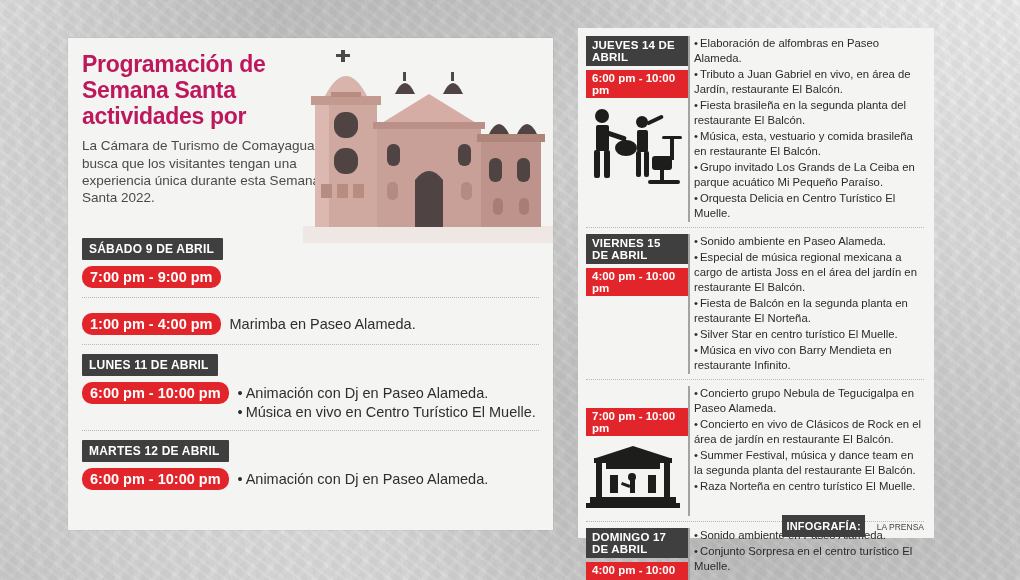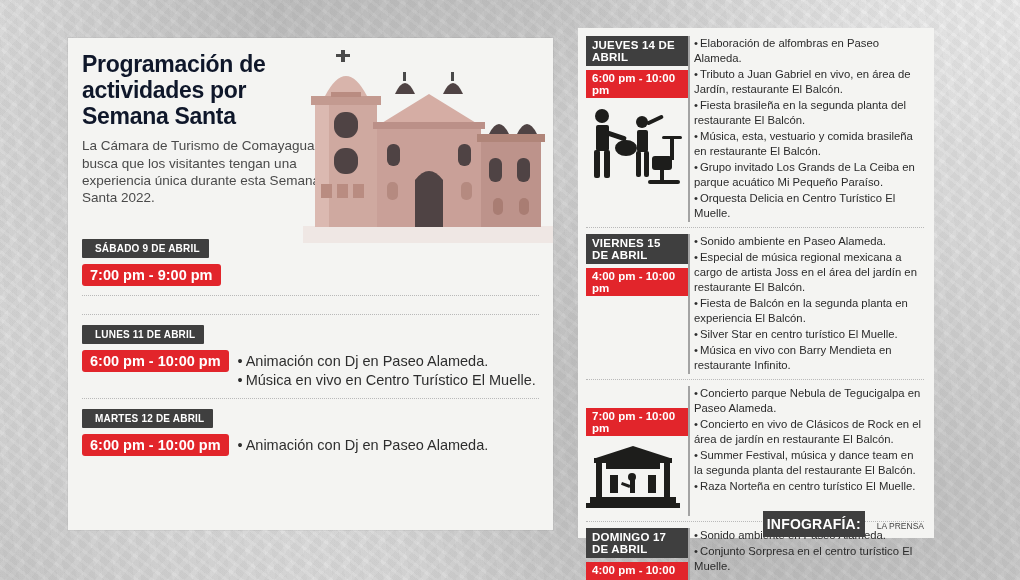--- a/index.html
+++ b/index.html
@@ -38,41 +38,41 @@
   
   .left-card {
     position:absolute; left:68px; top:38px; width:485px; height:492px;
     background:#f4f4f2;
     box-shadow:0 0 0 1px rgba(0,0,0,0.04);
     overflow:hidden;
   }
   .hero { position:relative; height:200px; }
   .hero-text { position:absolute; left:14px; top:14px; width:250px; }
   .hero-title {
-    font-weight:bold; font-size:23px; line-height:1.12; color:#0f172a;
+    font-weight:bold; font-size:23px; line-height:1.12; color:#be185d;
     letter-spacing:-0.3px;
   }
   .hero-sub {
     margin-top:8px; font-size:13.5px; line-height:1.28; color:#4a4a4a;
   }
   
   .church { position:absolute; right:0px; top:10px; width:250px; height:195px; }
 
   .day-block { padding:0 14px; }
   .day-head {
     display:inline-block;
     background:#3f3f3f; color:#fff;
-    font-weight:bold; font-size:10px; letter-spacing:.2px;
-    padding:4px 9px 4px 13px;
+    font-weight:bold; font-size:12px; letter-spacing:.2px;
+    padding:4px 9px 4px 7px;
     border-radius:1px;
   }
   .row { display:flex; align-items:flex-start; margin-top:6px; }
   .time-pill {
     background:#e2252b; color:#fff; font-weight:bold; font-size:14.5px;
-    padding:3px 8px; white-space:nowrap; border-radius:3px;
+    padding:3px 8px; white-space:nowrap; border-radius:10px;
   }
   .events { margin-left:9px; font-size:14.5px; color:#2e2e2e; line-height:1.28; padding-top:2px; }
   .events .ev { display:block; }
   .events .ev:before { content:"•"; margin-right:3px; }
   .events.single .ev:before { content:""; margin-right:0; }
   .dots { border-bottom:1px dotted #b9b9b9; margin:9px 14px 0 14px; }
   .sp { height:9px; }
 
   
   .right-card {
@@ -94,36 +94,36 @@
   .r-right { flex:1 1 auto; padding-left:4px; border-left:2px solid #a3a3a3; }
   .r-list { font-size:11.3px; line-height:1.33; color:#2b2b2b; }
   .r-list .li { display:block; margin-bottom:1px; }
   .r-list .li:before { content:"•"; margin-right:2px; }
   .r-dots { border-bottom:1px dotted #b9b9b9; margin:5px 0 6px 0; }
   .icon-art { margin-top:6px; }
   .credit {
     position:absolute; right:10px; bottom:6px;
     font-size:9px; color:#3a3a3a;
   }
-  .credit b { background:#3f3f3f; color:#fff; padding:5px 4px; font-size:14px; letter-spacing:.2px;}
+  .credit b { background:#3f3f3f; color:#fff; padding:5px 4px; font-size:11px; letter-spacing:.2px;}
   .credit span { margin-left:12px; font-size:8.5px; color:#444; }
 </style>
 </head>
 <body>
 
 <div class="bg"></div>
 
 <div class="left-card">
 
   <div class="hero">
     <div class="hero-text">
       <div class="hero-title">
         <div>Programación de</div>
+        <div>Semana Santa</div>
         <div>actividades por</div>
-        <div>Semana Santa</div>
       </div>
       <div class="hero-sub">La Cámara de Turismo de Comayagua busca que los visitantes tengan una experiencia única durante esta Semana Santa 2022.</div>
     </div>
 
     <svg class="church" viewBox="0 0 250 195">
 
       <rect x="0" y="178" width="250" height="17" fill="#efe7e4"></rect>
 
       <g>
         <rect x="12" y="55" width="62" height="124" fill="#cfa9a0"></rect>
@@ -178,20 +178,26 @@
     <div class="day-block">
       <div class="day-head">SÁBADO 9 DE ABRIL</div>
       <div class="row">
         <div class="time-pill">7:00 pm - 9:00 pm</div>
       </div>
     </div>
     <div class="dots"></div>
 
     <div class="sp"></div>
     <div class="day-block">
+      <div class="row">
+        <div class="time-pill">1:00 pm - 4:00 pm</div>
+        <div class="events single">
+          <span class="ev">Marimba en Paseo Alameda.</span>
+        </div>
+      </div>
     </div>
     <div class="dots"></div>
 
     <div class="sp"></div>
     <div class="day-block">
       <div class="day-head">LUNES 11 DE ABRIL</div>
       <div class="row">
         <div class="time-pill">6:00 pm - 10:00 pm</div>
         <div class="events">
           <span class="ev">Animación con Dj en Paseo Alameda.</span>
@@ -264,21 +270,21 @@
 
     <div class="r-section">
       <div class="r-left">
         <div class="r-day-head">VIERNES 15 DE ABRIL</div><br>
         <div class="r-time">4:00 pm - 10:00 pm</div>
       </div>
       <div class="r-right">
         <div class="r-list">
           <span class="li">Sonido ambiente en Paseo Alameda.</span>
           <span class="li">Especial de música regional mexicana a cargo de artista Joss en el área del jardín en restaurante El Balcón.</span>
-          <span class="li">Fiesta de Balcón en la segunda planta en experiencia El Balcón.</span>
+          <span class="li">Fiesta de Balcón en la segunda planta en restaurante El Norteña.</span>
           <span class="li">Silver Star en centro turístico El Muelle.</span>
           <span class="li">Música en vivo con Barry Mendieta en restaurante Infinito.</span>
         </div>
       </div>
     </div>
     <div class="r-dots"></div>
 
     <div class="r-section">
       <div class="r-left">
         <br>
@@ -297,21 +303,21 @@
               <rect x="44" y="38" width="5" height="13"></rect>
               <rect x="36" y="40" width="9" height="3" transform="rotate(20 36 40)"></rect>
               <rect x="24" y="33" width="8" height="18"></rect>
               <rect x="62" y="33" width="8" height="18"></rect>
             </g>
           </svg>
         </div>
       </div>
       <div class="r-right">
         <div class="r-list">
-          <span class="li">Concierto parque Nebula de Tegucigalpa en Paseo Alameda.</span>
+          <span class="li">Concierto grupo Nebula de Tegucigalpa en Paseo Alameda.</span>
           <span class="li">Concierto en vivo de Clásicos de Rock en el área de jardín en restaurante El Balcón.</span>
           <span class="li">Summer Festival, música y dance team en la segunda planta del restaurante El Balcón.</span>
           <span class="li">Raza Norteña en centro turístico El Muelle.</span>
         </div>
       </div>
     </div>
     <div class="r-dots"></div>
 
     <div class="r-section">
       <div class="r-left">

